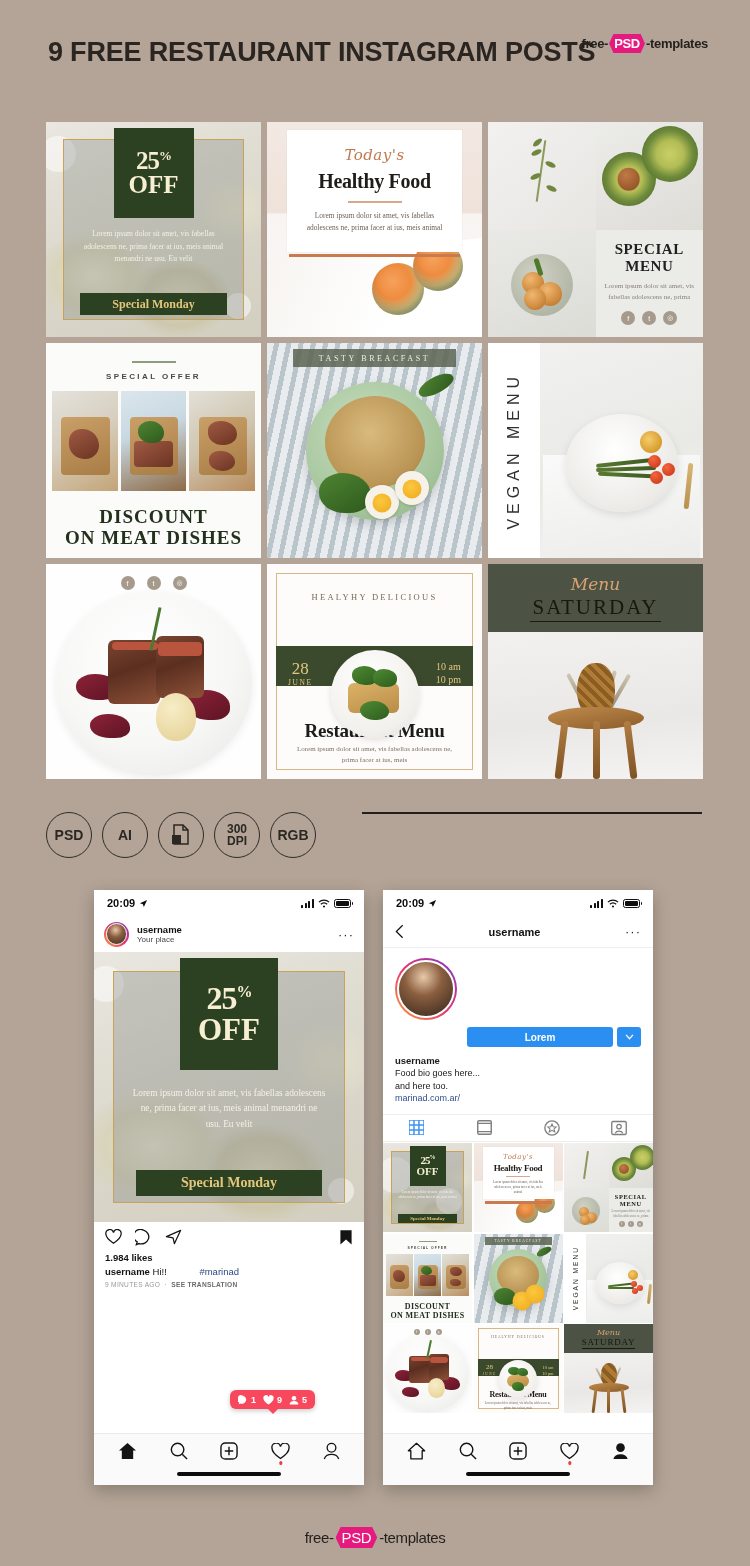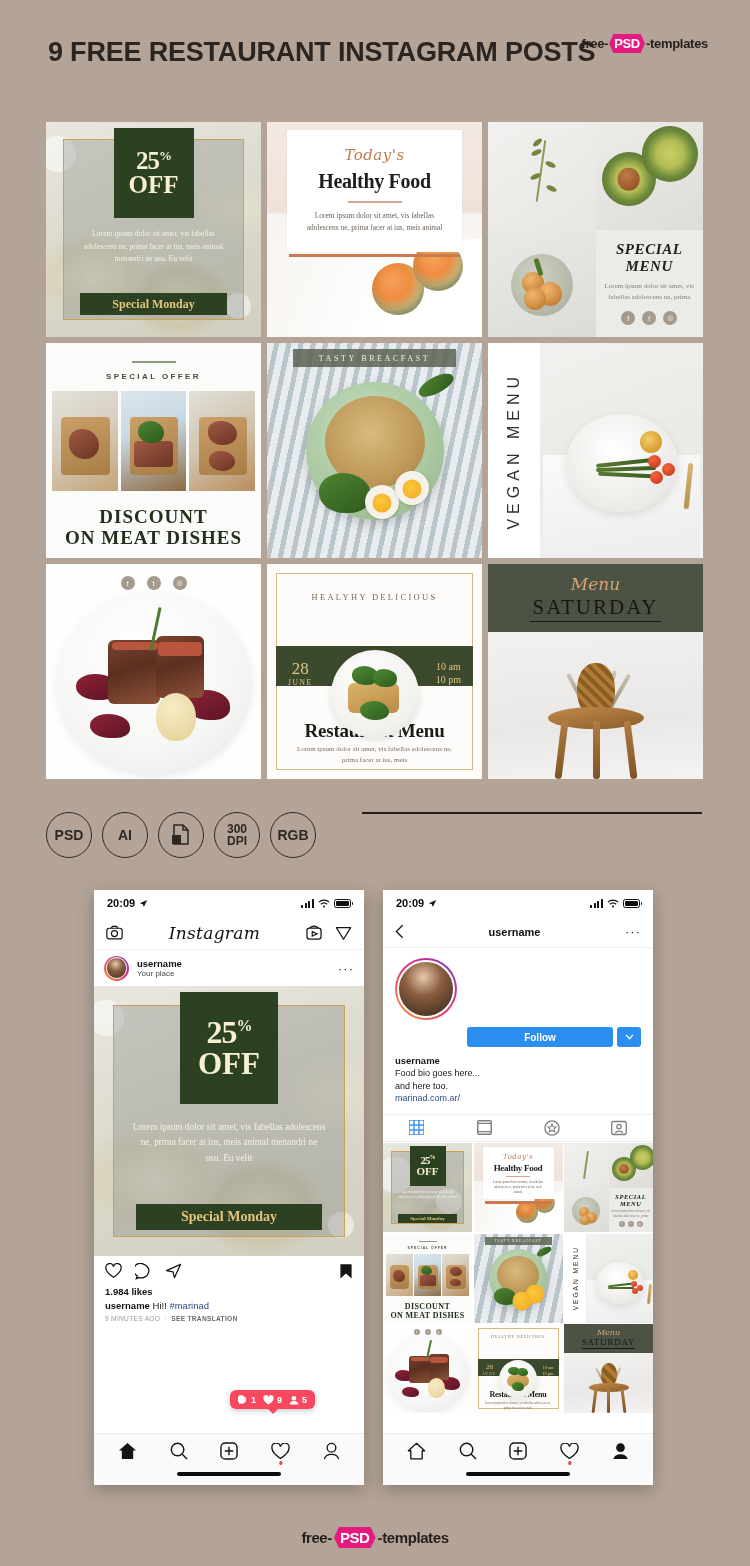--- a/index.html
+++ b/index.html
@@ -140,21 +140,21 @@
       background: radial-gradient(circle at 38% 32%, #c07a46, #8a4a22); }
   .q-onion { background:linear-gradient(160deg,#e9e9e6,#dcdcd7); }
   .bowl { position:absolute; left:50%; top:52%; transform:translate(-50%,-50%);
       width:62px;height:62px;border-radius:50%;
       background:radial-gradient(circle at 40% 35%, #cfd2c4, #a7ab9a); }
   .onion { position:absolute; border-radius:50%;
       background: radial-gradient(circle at 38% 32%, #f0b771, #d08c3f 60%, #a96c27 100%); }
   .q-txt { background:#ebebe8; display:flex;flex-direction:column;
       align-items:center;justify-content:center;padding:6px; text-align:center; }
   .q-txt .tt { font-family:"Liberation Serif", serif; font-weight:700;
-      font-size:15px; color:#20201e; letter-spacing:.6px; line-height:1.12;font-style:italic; }
+      font-size:15px; color:#20201e; letter-spacing:.6px; line-height:1.12; }
   .q-txt .bd { font-family:"Liberation Serif", serif; font-size:7px;
       color:#8a8279; line-height:1.55; margin-top:6px; }
   .socrow { display:flex; gap:7px; margin-top:9px; }
   .soc { width:14px;height:14px;border-radius:50%;background:#a59a8c;
       color:#fff; font-size:7px; display:flex;align-items:center;justify-content:center;}
 
   
   .t4 { background:#fbfbfa; padding-top:18px; text-align:center; }
   .t4kick { font-size:8px; letter-spacing:2.4px; color:#4a4a42; font-weight:600; }
   .t4topline{ width:44px;height:1.6px;background:#8d9b7e;margin:0 auto 9px;}
@@ -344,21 +344,21 @@
   .pname { font-size:9.5px; font-weight:700; color:#111; line-height:1.25;}
   .pplace { font-size:8px; color:#4a4a4a; }
   .pdots { margin-left:auto; font-size:13px; color:#222; letter-spacing:1px; }
 
   .postimg { position:relative; width:270px; height:270px; overflow:hidden; background:#fff;}
 
   .actionsrow { height:30px; display:flex; align-items:center; padding:0 11px; gap:13px;}
   .likes { padding:0 11px; font-size:9.5px; font-weight:700; color:#141414; }
   .caption { padding:3px 11px 0; font-size:9.5px; color:#141414;}
   .caption b { font-weight:700; }
-  .caption .tag { color:#2b4a81; }
+  .caption .tag { color:#2b4a81;margin-left:30px; }
   .metaline { padding:4px 11px 0; font-size:6.6px; color:#9a9a9a; letter-spacing:.3px;}
   .metaline .st { color:#6b6b6b; font-weight:700; }
 
   .notifbubble {
     position:absolute; left:136px; bottom:76px; background:#f8485e; color:#fff;
     border-radius:6px; height:19px; display:flex; align-items:center;
     padding:0 8px; gap:7px; font-size:9px; font-weight:700; z-index:9;
     box-shadow:0 2px 5px rgba(0,0,0,.2);
   }
   .notifbubble:after{ content:""; position:absolute; left:50%; bottom:-5px;
@@ -398,21 +398,21 @@
   .bio b { font-weight:700; font-size:9.5px; }
   .bio .lnk { color:#2f4f8f; }
   .tabrow { display:flex; margin-top:9px; border-top:1px solid #ededed;
      border-bottom:1px solid #ededed; height:28px; align-items:center;}
   .tabrow > div { flex:1; display:flex; align-items:center; justify-content:center;}
   .pgrid { display:grid; grid-template-columns:repeat(3,1fr); gap:1.5px; padding:1.5px 0;}
   .pcell { position:relative; width:100%; padding-top:100%; overflow:hidden; background:#eee;}
   .pcell > div { position:absolute; inset:0; }
 
   .footerlogo { position:absolute; left:0; right:0; bottom:20px; text-align:center;
-     font-size:15px; font-weight:700; color:#231f1c; letter-spacing:-.4px;}
+     font-size:15px; font-weight:400; color:#231f1c; letter-spacing:-.4px;}
   .footerlogo .hex { background:#e6197f; color:#fff; padding:2px 6px; margin:0 2px;
      clip-path: polygon(12% 0, 88% 0, 100% 50%, 88% 100%, 12% 100%, 0 50%);}
 
   svg { display:block; }
 </style>
 </head>
 <body>
 
 <div class="header">
   <h1>9 FREE RESTAURANT INSTAGRAM POSTS</h1>
@@ -641,38 +641,20 @@
         </span>
       <svg width="12" height="9" viewBox="0 0 14 10">
         <path d="M1 3.4 A9 9 0 0 1 13 3.4" fill="none" stroke="#101010" stroke-width="1.4"></path>
         <path d="M3.3 5.8 A5.6 5.6 0 0 1 10.7 5.8" fill="none" stroke="#101010" stroke-width="1.4"></path>
         <circle cx="7" cy="8.4" r="1.2" fill="#101010"></circle>
       </svg>
       <span class="batt"></span>
     </div>
   </div>
 
-  <div class="igtop">
-    <svg width="17" height="15" viewBox="0 0 20 17">
-      <rect x="1" y="3.5" width="18" height="12.5" rx="2.6" fill="none" stroke="#121212" stroke-width="1.4"></rect>
-      <circle cx="10" cy="9.8" r="3.6" fill="none" stroke="#121212" stroke-width="1.4"></circle>
-      <path d="M6 3.5 l1.6-2.3 h4.8 L14 3.5" fill="none" stroke="#121212" stroke-width="1.4"></path>
-    </svg>
-    <div class="iglogo">Instagram</div>
-    <div class="igicons">
-      <svg width="16" height="15" viewBox="0 0 18 17">
-        <rect x="1" y="3.5" width="16" height="12.5" rx="3" fill="none" stroke="#121212" stroke-width="1.4"></rect>
-        <path d="M4 3 L9 1 L14 3" fill="none" stroke="#121212" stroke-width="1.4"></path>
-        <path d="M7 7.5 L12.5 10 L7 12.5 Z" fill="none" stroke="#121212" stroke-width="1.3"></path>
-      </svg>
-      <svg width="17" height="16" viewBox="0 0 19 18">
-        <path d="M1.5 3 L17.5 3 L9.5 16 Z" fill="none" stroke="#121212" stroke-width="1.4" stroke-linejoin="round"></path>
-      </svg>
-    </div>
-  </div>
 
   <div class="postheader">
     <div class="avatar">
         <div class="inner"></div>
       </div>
     <div>
       <div class="pname">username</div>
       <div class="pplace">Your place</div>
     </div>
     <div class="pdots">···</div>
@@ -800,21 +782,21 @@
     <div style="font-size:13px;letter-spacing:1px;color:#222">···</div>
   </div>
 
   <div class="prof-top">
     <div class="prof-av">
         <div class="inner"></div>
       </div>
   </div>
 
   <div class="followrow">
-    <div class="followbtn">Follow</div>
+    <div class="followbtn">Lorem</div>
     <div class="followdrop">
       <svg width="9" height="6" viewBox="0 0 10 7">
           <path d="M1 1 L5 5.4 L9 1" fill="none" stroke="#fff" stroke-width="1.6"></path>
         </svg>
     </div>
   </div>
 
   <div class="bio">
     <b>username</b><br>
     <span>Food bio goes here...</span><br>

